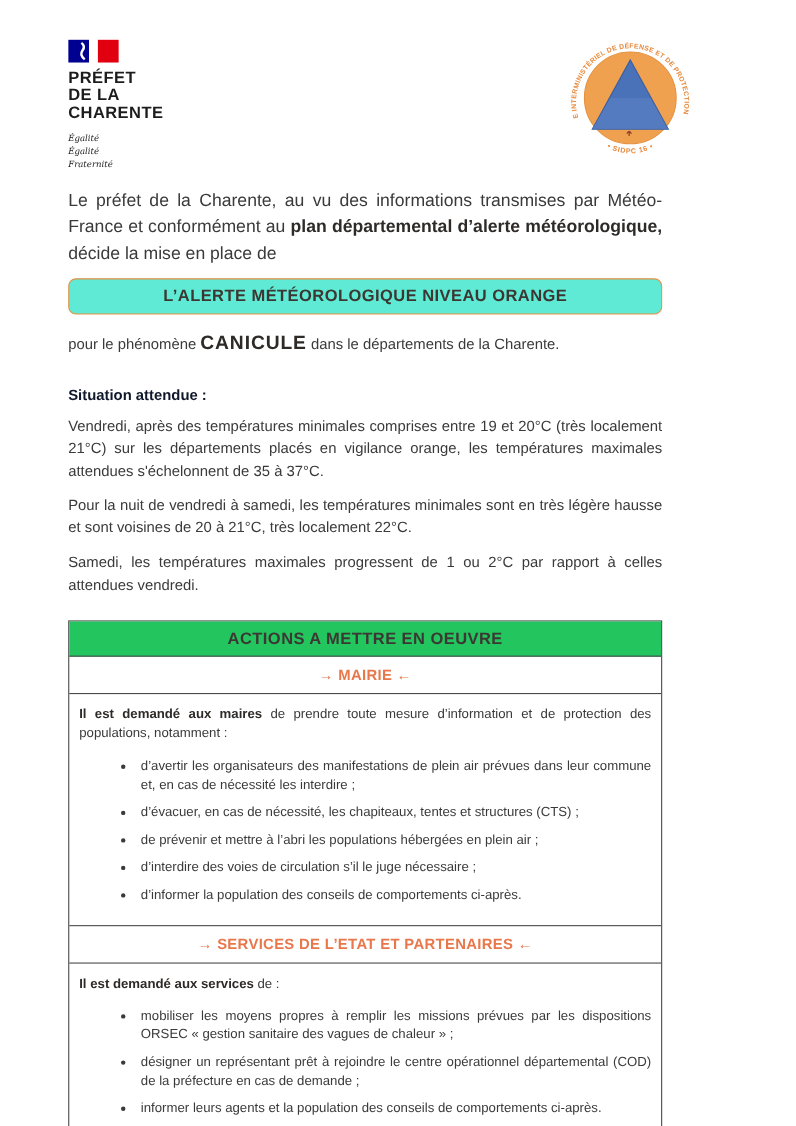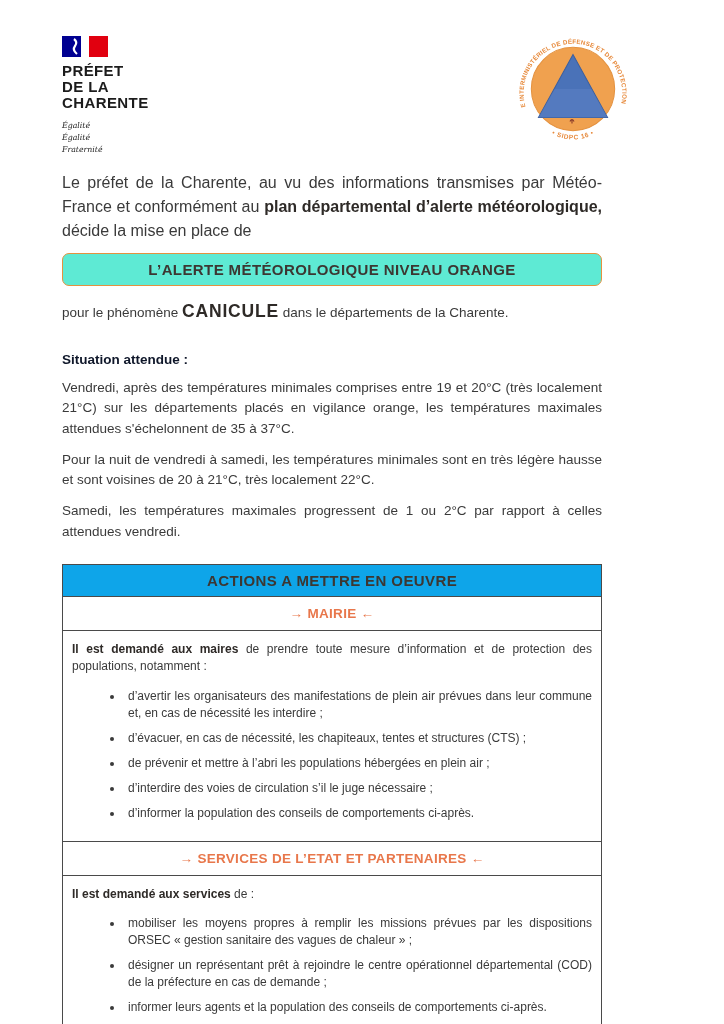--- a/index.html
+++ b/index.html
@@ -29,21 +29,21 @@
     padding:7px 0;letter-spacing:0.4px;
   }
   .phenom-line{margin-top:15px;font-size:13.5px;}
   .phenom-name{font-weight:bold;font-size:17.5px;letter-spacing:0.8px;color:#2e2a27;}
   
   .situation-heading{margin-top:30px;font-weight:bold;font-size:13.5px;color:#0f172a;}
   .situation-par{margin:11px 0 0 0;font-size:13.5px;line-height:1.5;text-align:justify;}
   
   .actions-table{margin-top:22px;border:1.4px solid #4a4a4a;}
   .at-title{
-    background:#0ea5e9;text-align:center;font-weight:bold;font-size:15px;
+    background:#22c55e;text-align:center;font-weight:bold;font-size:15px;
     color:#3c3732;padding:7px 0;border-bottom:1.4px solid #4a4a4a;letter-spacing:0.4px;
   }
   .at-sec-header{
     text-align:center;color:#E8774B;font-weight:bold;font-size:13.5px;
     padding:9px 0;border-bottom:1.4px solid #4a4a4a;letter-spacing:0.3px;
   }
   .at-body{padding:10px 9px 11px 9px;font-size:12px;}
   .at-body.with-divider{border-bottom:1.4px solid #4a4a4a;}
   .sec-intro{margin:0;text-align:justify;line-height:1.45;}
   .at-body ul{margin:12px 0 0 0;padding-left:52px;}

